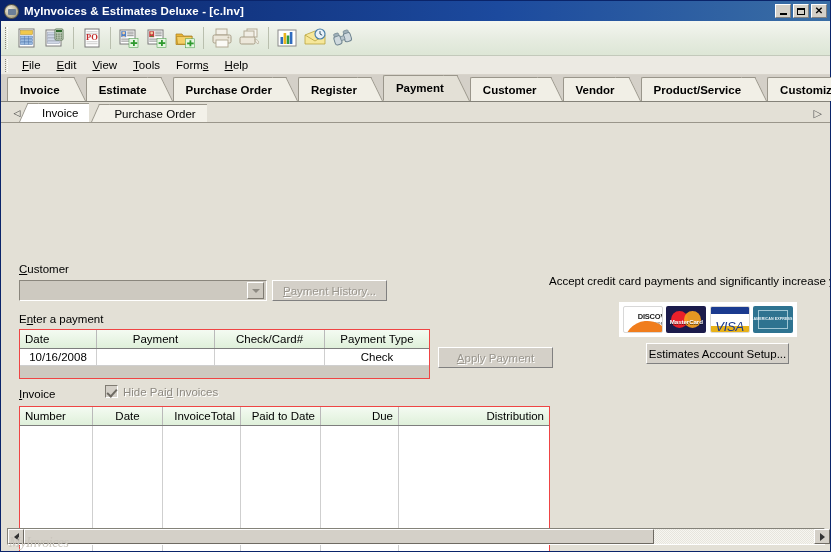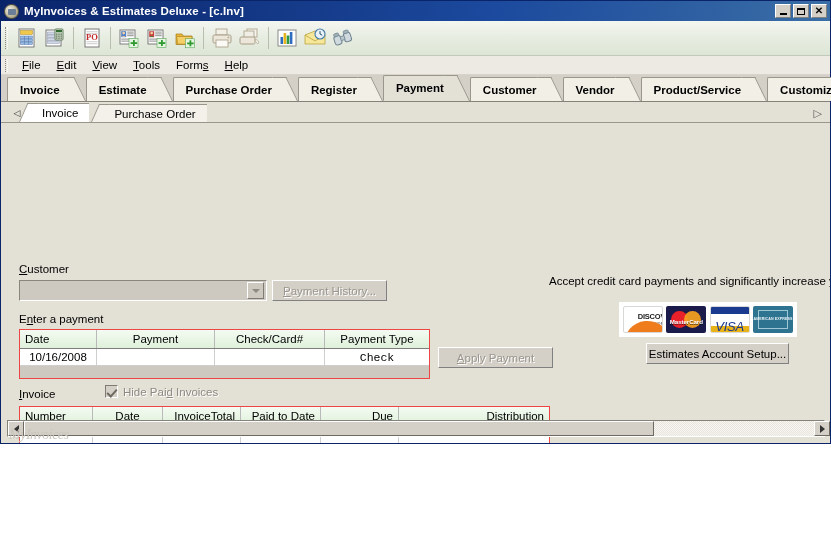--- a/index.html
+++ b/index.html
@@ -13,21 +13,21 @@
     font-size: 11px;
     color: #000;
     overflow: hidden;
     position: relative;
   }
 
   
   #app-window {
     position: absolute;
     left: 0; top: 0;
-    width: 831px; height: 444px;
+    width: 831px; height: 552px;
     border: 1px solid #0a246a;
     background: #d4d0c8;
     display: flex;
     flex-direction: column;
   }
 
   
   #title-bar {
     height: 20px;
     background: linear-gradient(to right, #0a246a 0%, #1c4a9e 60%, #3a6ea5 100%);
@@ -355,21 +355,21 @@
     background: #fff;
     border-bottom: 1px solid #cfcfcf;
   }
   .grid-row .gc {
     border-right: 1px solid #cfcfcf;
     display: flex; align-items: center;
     font-size: 11.5px;
     padding: 0 5px;
     overflow: hidden; white-space: nowrap;
   }
-  .grid-row .gc:last-child { border-right: none; font-family: Liberation Mono, monospace; }
+  .grid-row .gc:last-child { border-right: none; }
   .gc.center { justify-content: center; }
 
   
   #payment-grid {
     left: 18px; top: 206px;
     width: 411px; height: 50px;
   }
   #payment-grid .grid-filler {
     height: 12px;
     background: #cdc9c0;

